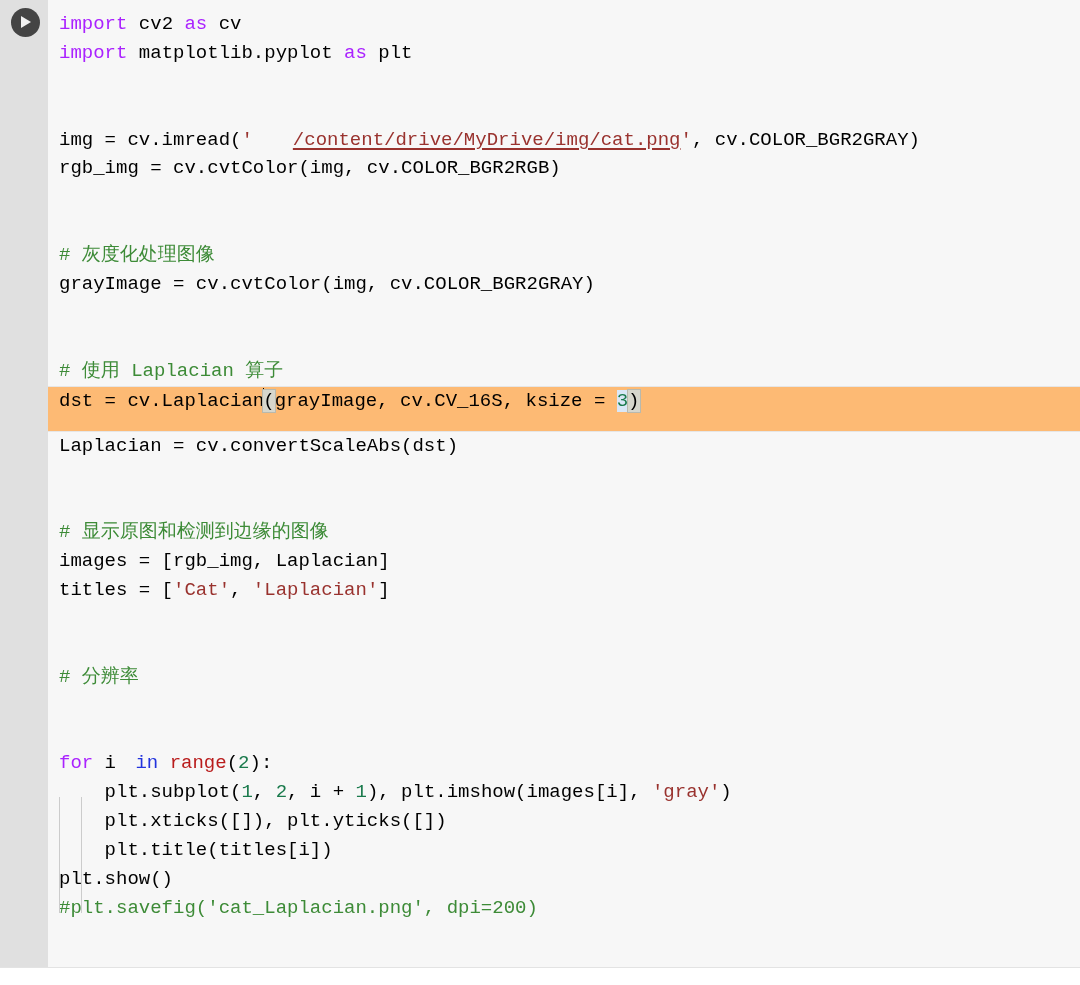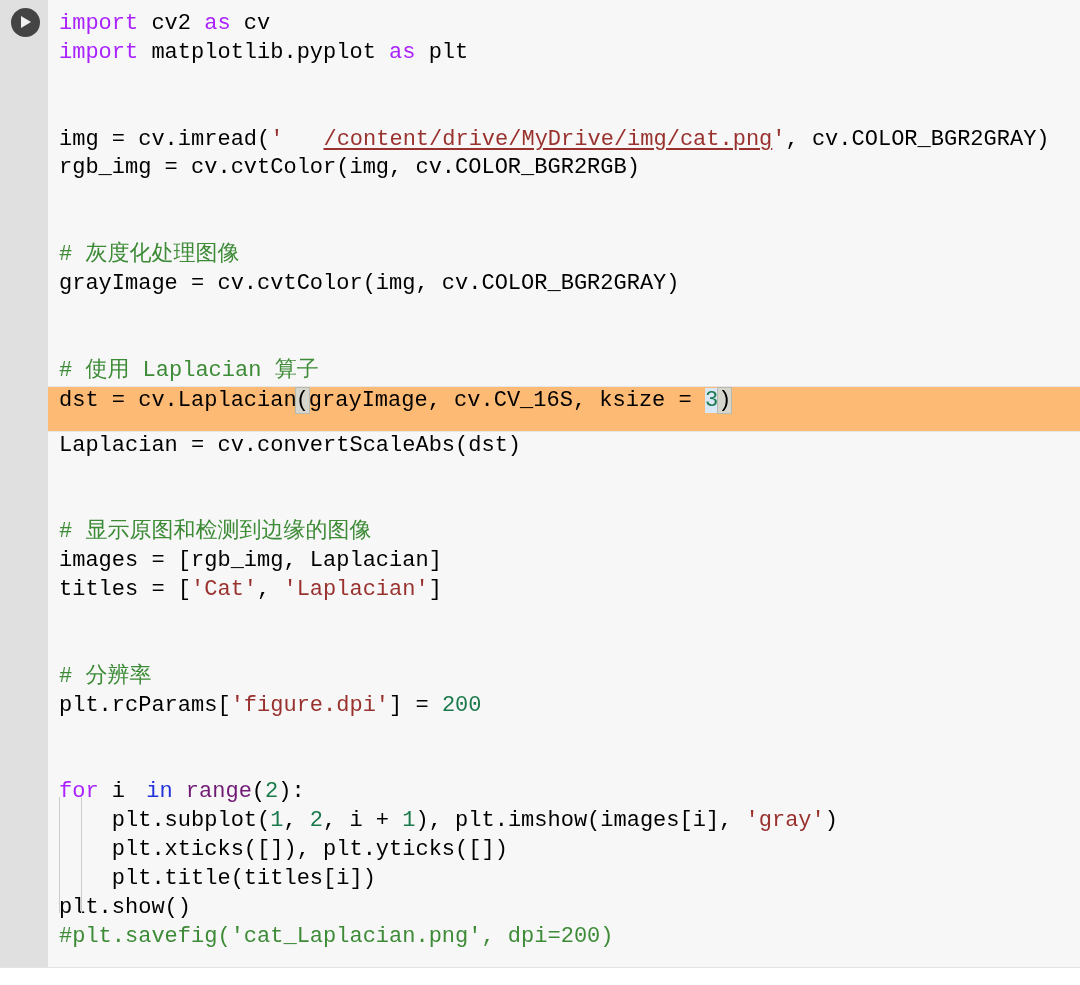--- a/index.html
+++ b/index.html
@@ -69,39 +69,39 @@
     background: #f7f7f7;
     padding-top: 10px;
     box-sizing: border-box;
   }
 
   .line {
     position: relative;
     height: 28.9px;
     line-height: 28.9px;
     padding-left: 11px;
-    font-size: 22px;
+    font-size: 19px;
     letter-spacing: 0px;
     white-space: pre;
     color: #000000;
     box-sizing: border-box;
   }
 
   
   .line.active {
     background: #fdba74;
     border-top: 1px solid #e6e6e6;
     border-bottom: 1px solid #e6e6e6;
     height: 46px;
   }
 
   
   .kw       { color: #aa22ff; }           
   .kw-blue  { color: #2233dd; margin-left: 8px; }           
-  .bi       { color: #701a75; }           
+  .bi       { color: #b91c1c; }           
   .cmt      { color: #3d8b37; }           
   .str      { color: #99322e; }           
   .num      { color: #1a7a4c; }           
   .plain    { color: #000000; }
 
   
   .link {
     color: #99322e;
     text-decoration: underline;
     text-decoration-thickness: 1.5px;
@@ -177,21 +177,20 @@
       <div class="line active"><span class="plain">dst = cv.Laplacian</span><span class="caret"></span><span class="brk">(</span><span class="plain">grayImage, cv.CV_16S, ksize = </span><span class="num sel">3</span><span class="brk">)</span></div>
       <div class="line"><span class="plain">Laplacian = cv.convertScaleAbs(dst)</span></div>
       <div class="line">&nbsp;</div>
       <div class="line">&nbsp;</div>
       <div class="line"><span class="cmt"># 显示原图和检测到边缘的图像</span></div>
       <div class="line"><span class="plain">images = [rgb_img, Laplacian]</span></div>
       <div class="line"><span class="plain">titles = [</span><span class="str">'Cat'</span><span class="plain">, </span><span class="str">'Laplacian'</span><span class="plain">]</span></div>
       <div class="line">&nbsp;</div>
       <div class="line">&nbsp;</div>
       <div class="line"><span class="cmt"># 分辨率</span></div>
-      <div class="line"><span class="plain">plt.rcParams[</span><span class="str">'figure.dpi'</span><span class="plain">] = </span><span class="num">200</span></div>
       <div class="line">&nbsp;</div>
       <div class="line">&nbsp;</div>
       <div class="line"><span class="kw">for</span><span class="plain"> i </span><span class="kw-blue">in</span><span class="plain"> </span><span class="bi">range</span><span class="plain">(</span><span class="num">2</span><span class="plain">):</span></div>
       <div class="line"><span class="plain">    plt.subplot(</span><span class="num">1</span><span class="plain">, </span><span class="num">2</span><span class="plain">, i + </span><span class="num">1</span><span class="plain">), plt.imshow(images[i], </span><span class="str">'gray'</span><span class="plain">)</span></div>
       <div class="line"><span class="plain">    plt.xticks([]), plt.yticks([])</span></div>
       <div class="line"><span class="plain">    plt.title(titles[i])</span></div>
       <div class="line"><span class="plain">plt.show()</span></div>
       <div class="line"><span class="cmt">#plt.savefig('cat_Laplacian.png', dpi=200)</span></div>
     </div>
 

